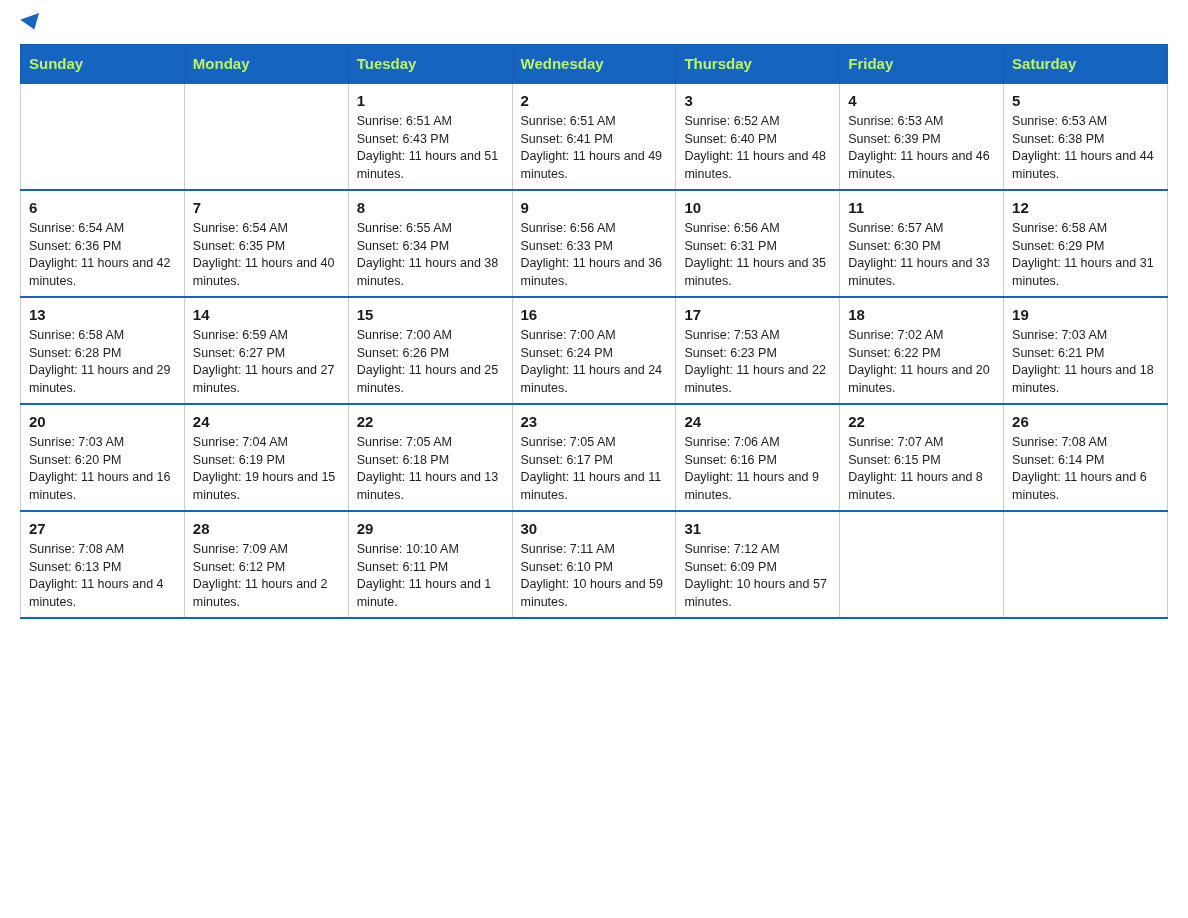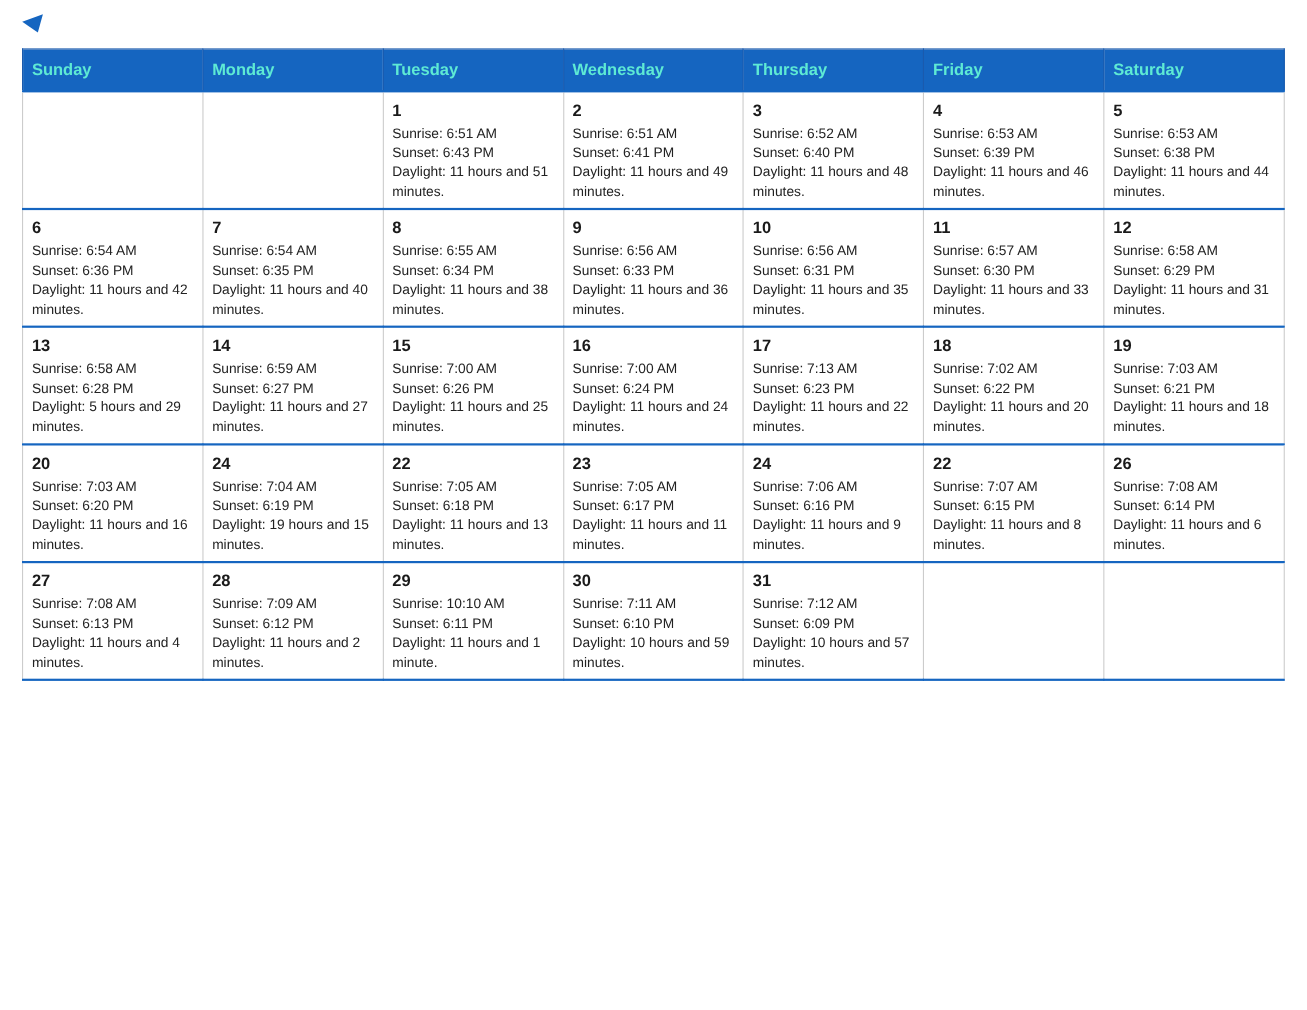--- a/index.html
+++ b/index.html
@@ -66,21 +66,21 @@
       font-weight: normal;
       margin-top: 4px;
     }
     .calendar {
       width: 100%;
       border-collapse: collapse;
       margin-top: 10px;
     }
     .calendar th {
       background-color: #1565c0;
-      color: #5eead4;
+      color: #bef264;
       padding: 10px 8px;
       font-size: 15px;
       font-weight: bold;
       text-align: left;
       border: 1px solid #1a5aad;
     }
     .calendar td {
       vertical-align: top;
       border: 1px solid #ccc;
       padding: 6px 8px;
@@ -148,25 +148,25 @@
       <tr>
         <td><span class="day-num">6</span><span>Sunrise: 6:54 AM</span><br><span>Sunset: 6:36 PM</span><br><span>Daylight: 11 hours and 42 minutes.</span></td>
         <td><span class="day-num">7</span><span>Sunrise: 6:54 AM</span><br><span>Sunset: 6:35 PM</span><br><span>Daylight: 11 hours and 40 minutes.</span></td>
         <td><span class="day-num">8</span><span>Sunrise: 6:55 AM</span><br><span>Sunset: 6:34 PM</span><br><span>Daylight: 11 hours and 38 minutes.</span></td>
         <td><span class="day-num">9</span><span>Sunrise: 6:56 AM</span><br><span>Sunset: 6:33 PM</span><br><span>Daylight: 11 hours and 36 minutes.</span></td>
         <td><span class="day-num">10</span><span>Sunrise: 6:56 AM</span><br><span>Sunset: 6:31 PM</span><br><span>Daylight: 11 hours and 35 minutes.</span></td>
         <td><span class="day-num">11</span><span>Sunrise: 6:57 AM</span><br><span>Sunset: 6:30 PM</span><br><span>Daylight: 11 hours and 33 minutes.</span></td>
         <td><span class="day-num">12</span><span>Sunrise: 6:58 AM</span><br><span>Sunset: 6:29 PM</span><br><span>Daylight: 11 hours and 31 minutes.</span></td>
       </tr>
       <tr>
-        <td><span class="day-num">13</span><span>Sunrise: 6:58 AM</span><br><span>Sunset: 6:28 PM</span><br><span>Daylight: 5 hours and 29 minutes.</span></td>
+        <td><span class="day-num">13</span><span>Sunrise: 6:58 AM</span><br><span>Sunset: 6:28 PM</span><br><span>Daylight: 11 hours and 29 minutes.</span></td>
         <td><span class="day-num">14</span><span>Sunrise: 6:59 AM</span><br><span>Sunset: 6:27 PM</span><br><span>Daylight: 11 hours and 27 minutes.</span></td>
         <td><span class="day-num">15</span><span>Sunrise: 7:00 AM</span><br><span>Sunset: 6:26 PM</span><br><span>Daylight: 11 hours and 25 minutes.</span></td>
         <td><span class="day-num">16</span><span>Sunrise: 7:00 AM</span><br><span>Sunset: 6:24 PM</span><br><span>Daylight: 11 hours and 24 minutes.</span></td>
-        <td><span class="day-num">17</span><span>Sunrise: 7:13 AM</span><br><span>Sunset: 6:23 PM</span><br><span>Daylight: 11 hours and 22 minutes.</span></td>
+        <td><span class="day-num">17</span><span>Sunrise: 7:53 AM</span><br><span>Sunset: 6:23 PM</span><br><span>Daylight: 11 hours and 22 minutes.</span></td>
         <td><span class="day-num">18</span><span>Sunrise: 7:02 AM</span><br><span>Sunset: 6:22 PM</span><br><span>Daylight: 11 hours and 20 minutes.</span></td>
         <td><span class="day-num">19</span><span>Sunrise: 7:03 AM</span><br><span>Sunset: 6:21 PM</span><br><span>Daylight: 11 hours and 18 minutes.</span></td>
       </tr>
       <tr>
         <td><span class="day-num">20</span><span>Sunrise: 7:03 AM</span><br><span>Sunset: 6:20 PM</span><br><span>Daylight: 11 hours and 16 minutes.</span></td>
         <td><span class="day-num">24</span><span>Sunrise: 7:04 AM</span><br><span>Sunset: 6:19 PM</span><br><span>Daylight: 19 hours and 15 minutes.</span></td>
         <td><span class="day-num">22</span><span>Sunrise: 7:05 AM</span><br><span>Sunset: 6:18 PM</span><br><span>Daylight: 11 hours and 13 minutes.</span></td>
         <td><span class="day-num">23</span><span>Sunrise: 7:05 AM</span><br><span>Sunset: 6:17 PM</span><br><span>Daylight: 11 hours and 11 minutes.</span></td>
         <td><span class="day-num">24</span><span>Sunrise: 7:06 AM</span><br><span>Sunset: 6:16 PM</span><br><span>Daylight: 11 hours and 9 minutes.</span></td>
         <td><span class="day-num">22</span><span>Sunrise: 7:07 AM</span><br><span>Sunset: 6:15 PM</span><br><span>Daylight: 11 hours and 8 minutes.</span></td>

